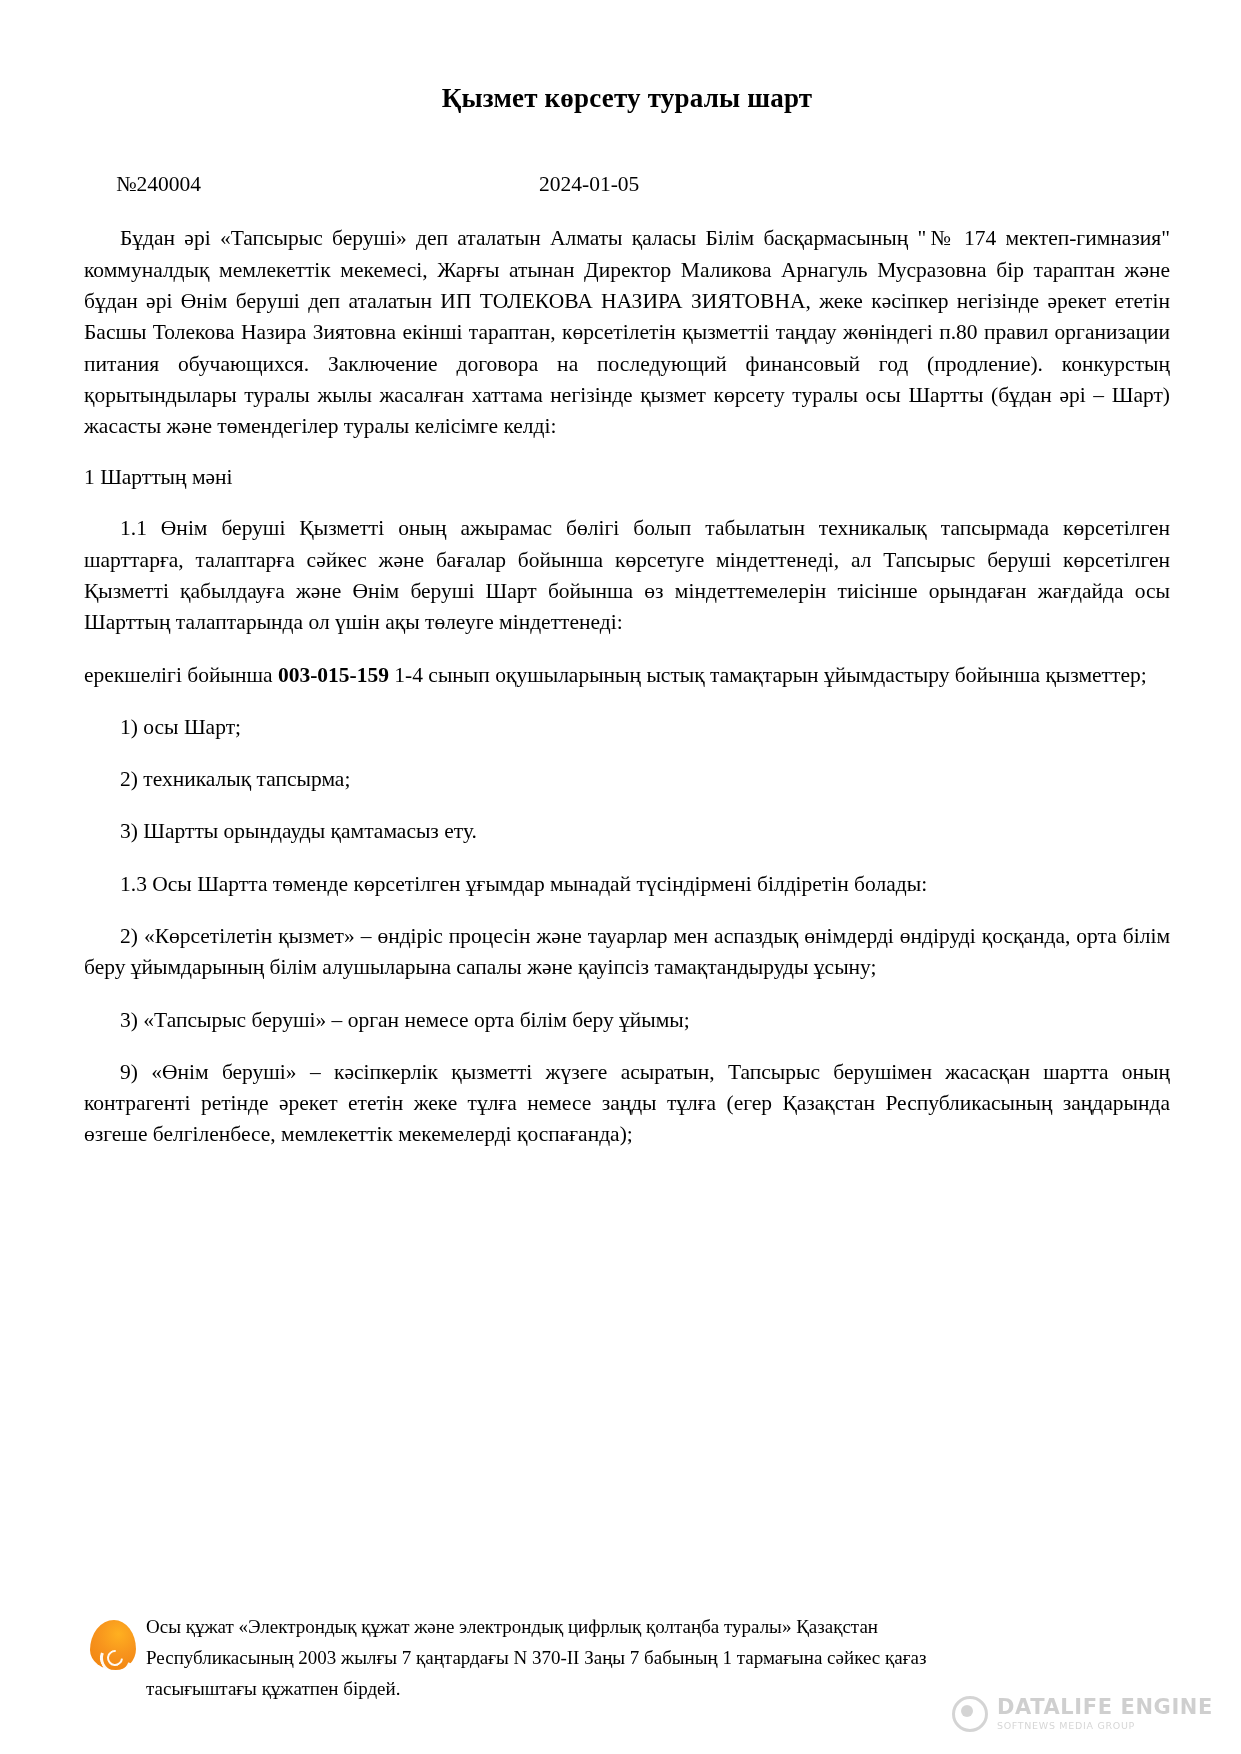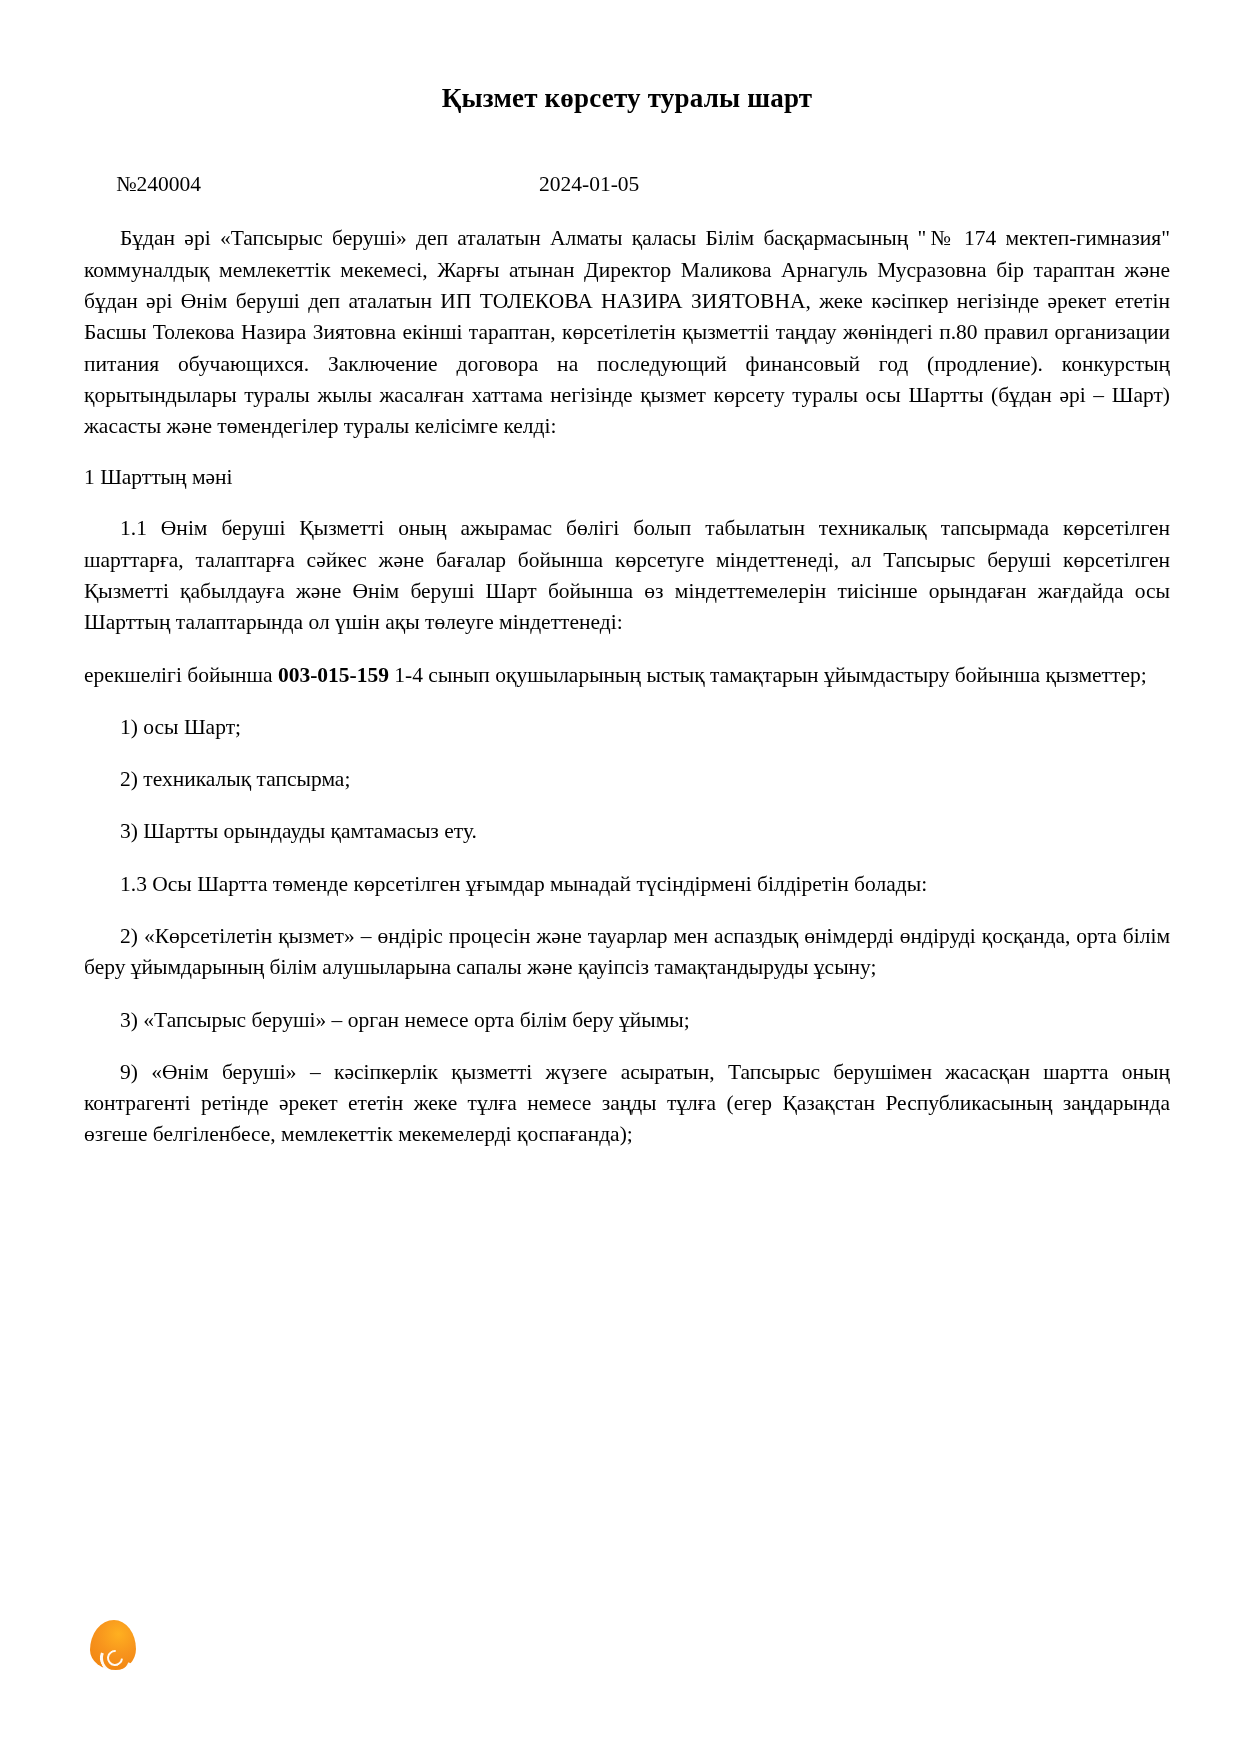--- a/index.html
+++ b/index.html
@@ -230,15 +230,27 @@
     <p class="body-par gap">9) «Өнім беруші» – кәсіпкерлік қызметті жүзеге асыратын, Тапсырыс берушімен жасасқан шартта оның контрагенті ретінде әрекет ететін жеке тұлға немесе заңды тұлға (егер Қазақстан Республикасының заңдарында өзгеше белгіленбесе, мемлекеттік мекемелерді қоспағанда);</p>
 
   </div>
 
   <div class="footer-notice">
     <div class="seal-logo">
       <div class="blob"></div>
       <div class="swirl"></div>
       <div class="swirl2"></div>
     </div>
+    <div class="notice-text">
+      <span>Осы құжат «Электрондық құжат және электрондық цифрлық қолтаңба туралы» Қазақстан</span>
+      <span>Республикасының 2003 жылғы 7 қаңтардағы N 370-II Заңы 7 бабының 1 тармағына сәйкес қағаз</span>
+      <span>тасығыштағы құжатпен бірдей.</span>
+    </div>
   </div>
 
+  <div class="watermark">
+    <div class="wm-mark"></div>
+    <div class="wm-text">
+      <span class="wm-title">DATALIFE ENGINE</span>
+      <span class="wm-sub">SOFTNEWS MEDIA GROUP</span>
+    </div>
+  </div>
 </div>
 
 </body></html>

